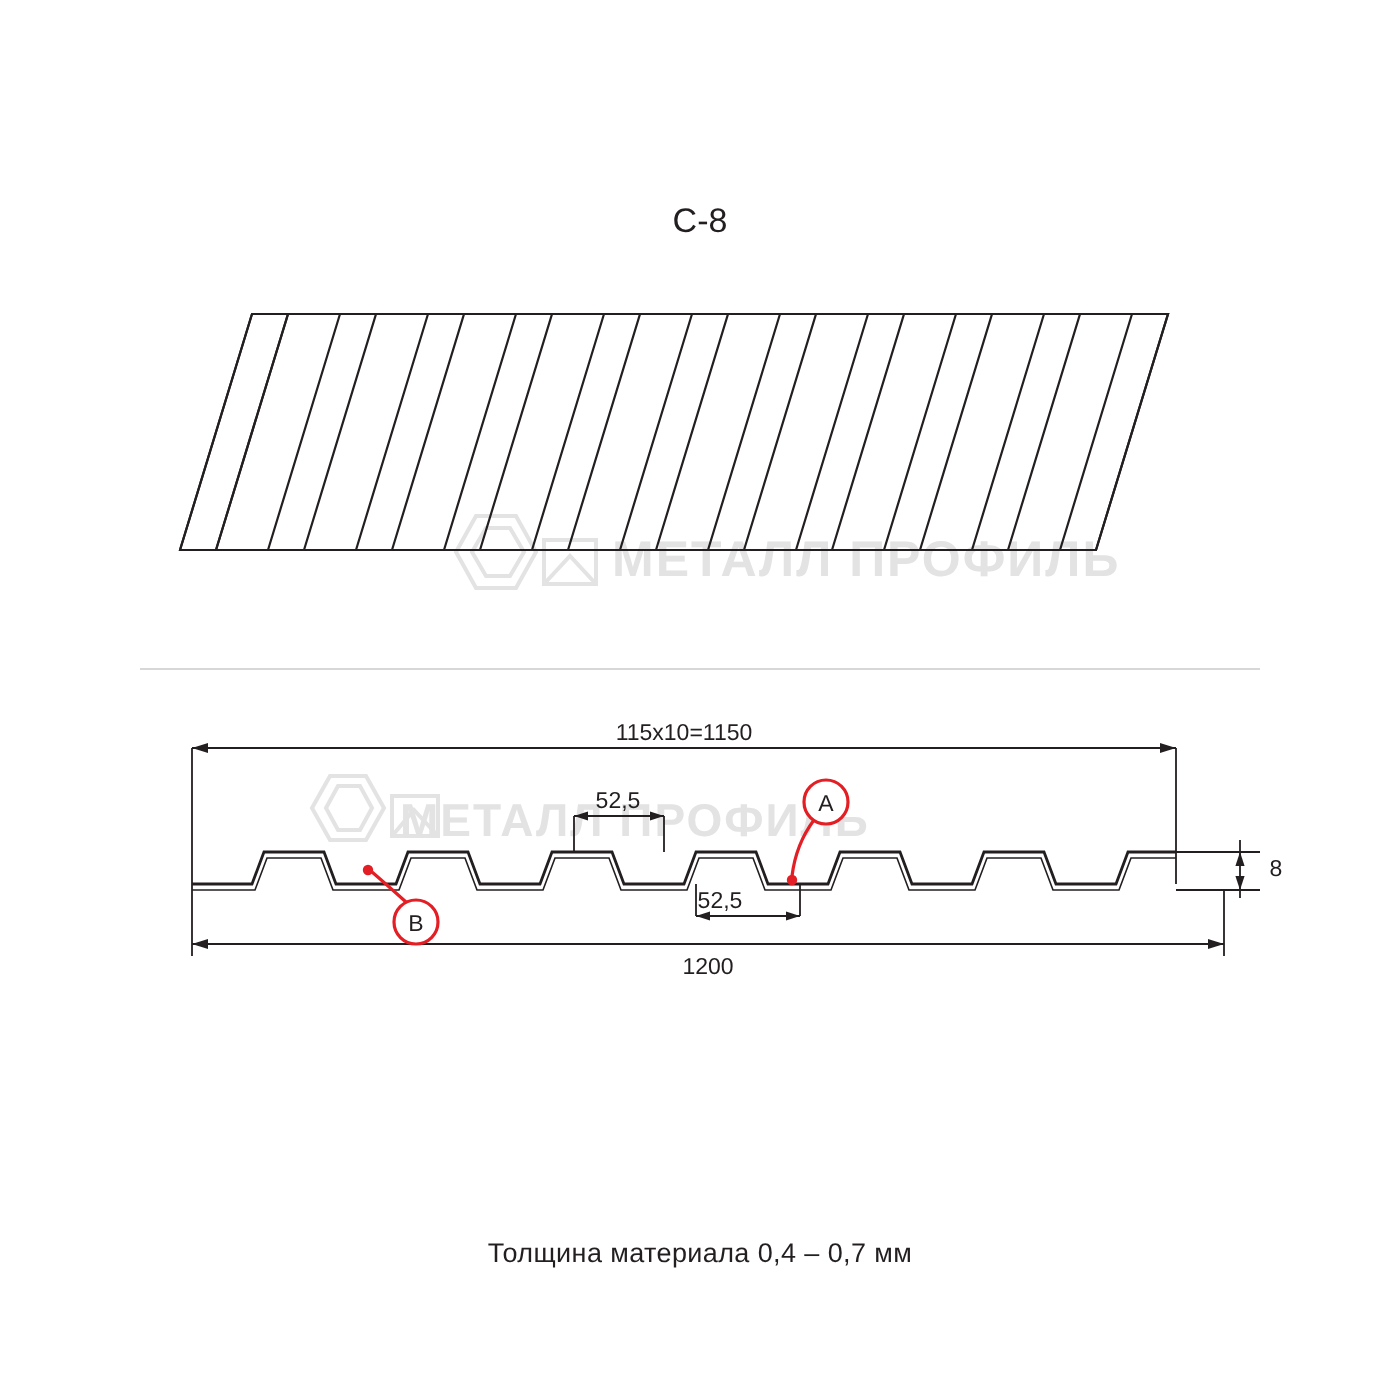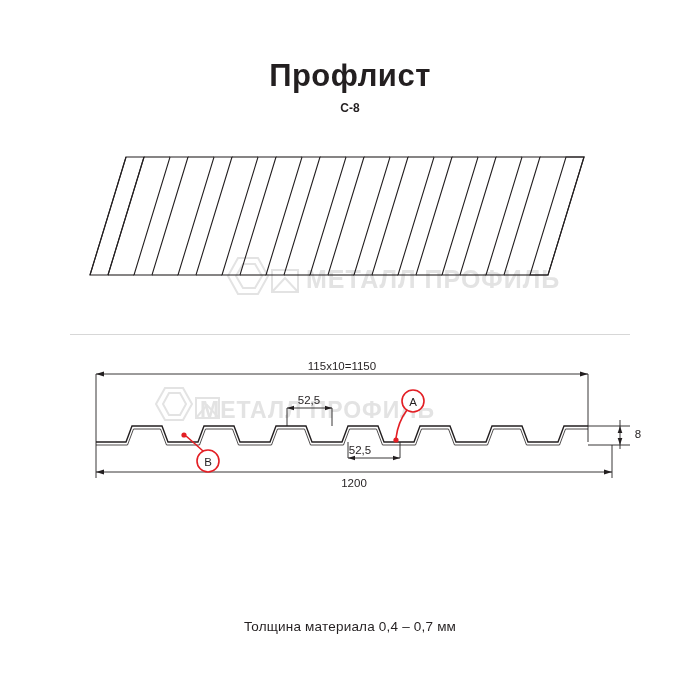--- a/index.html
+++ b/index.html
@@ -30,22 +30,22 @@
     font-weight: bold;
     letter-spacing: 0.5px;
     color: #231f20;
   }
   .subtitle {
     position: absolute;
     top: 101px;
     left: 0;
     width: 700px;
     text-align: center;
-    font-size: 12px;
-    font-weight: bold;
+    font-size: 17px;
+    font-weight: normal;
     color: #231f20;
   }
   .footer-note {
     position: absolute;
     top: 619px;
     left: 0;
     width: 700px;
     text-align: center;
     font-size: 13.5px;
     font-weight: normal;
@@ -85,21 +85,20 @@
     fill: none;
     stroke: #e3e3e3;
     stroke-width: 2;
   }
 </style>
 </head>
 <body>
 
 <div class="page">
 
-  <div class="title">Профлист</div>
   <div class="subtitle">C-8</div>
 
   <div class="iso-wrap">
     <svg width="580" height="175" viewBox="0 0 580 175">
 
       <g opacity="1">
         <g class="wm-shape" transform="translate(168,118)">
           <path d="M0 18 L10 0 L30 0 L40 18 L30 36 L10 36 Z"></path>
           <path d="M8 18 L15 6 L27 6 L34 18 L27 30 L15 30 Z"></path>
           <rect x="44" y="12" width="26" height="22"></rect>

